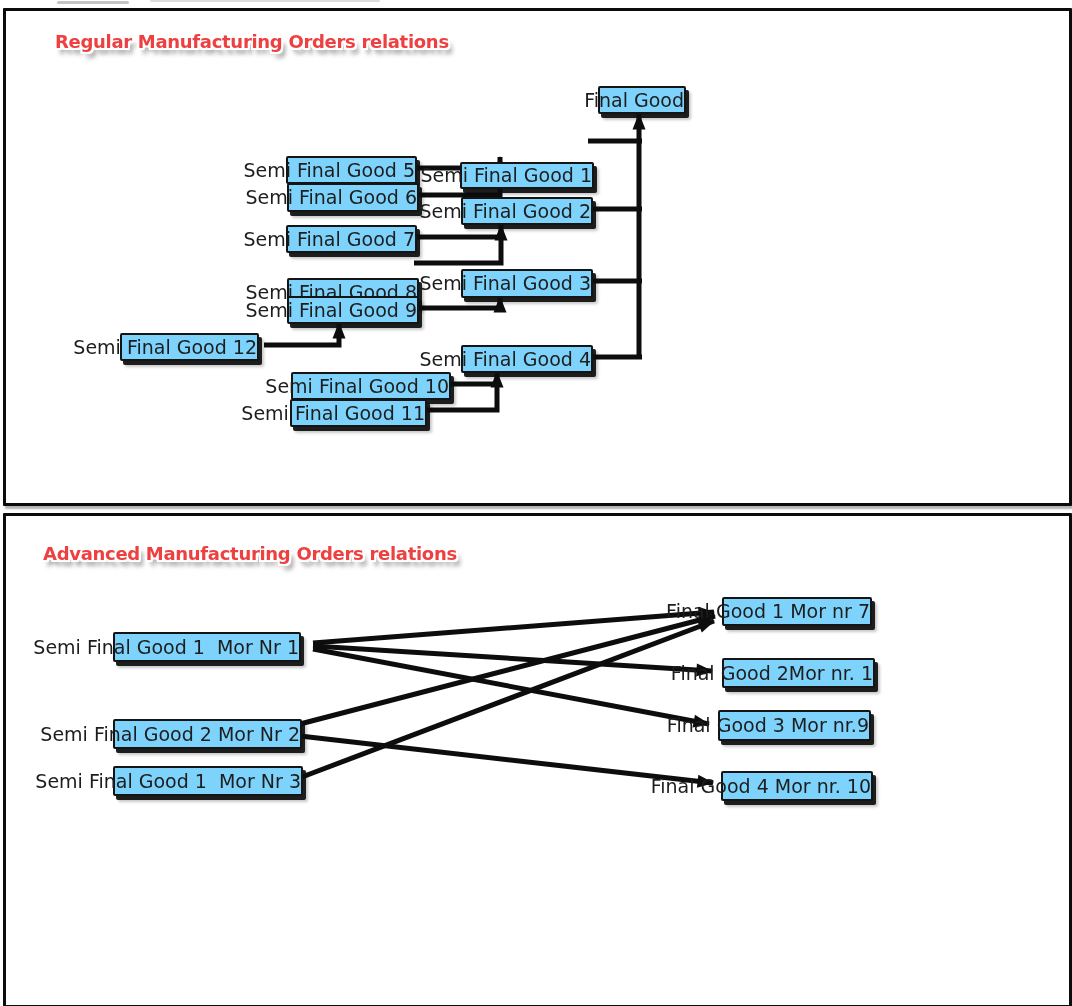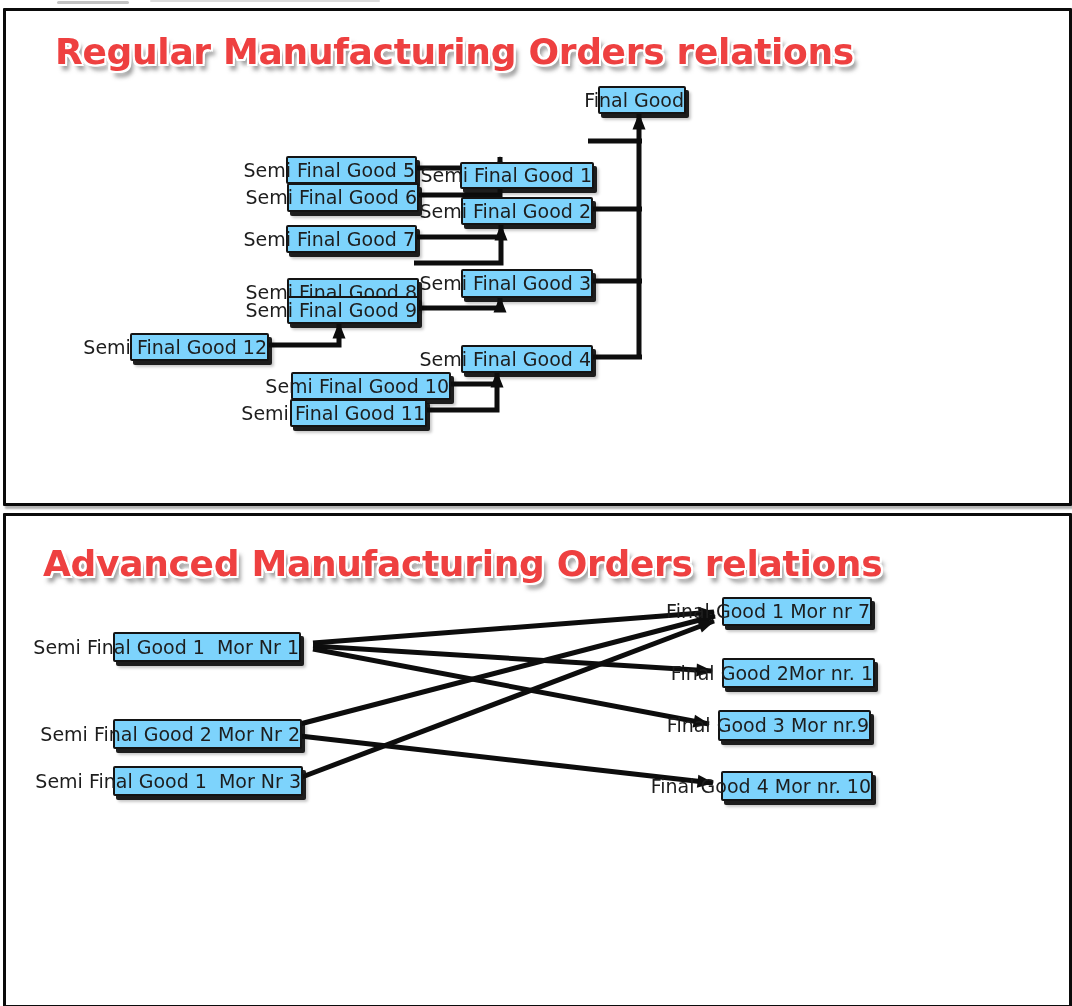--- a/index.html
+++ b/index.html
@@ -5,21 +5,21 @@
   html,body{margin:0;padding:0;background:#ffffff;}
   #stage{
     position:relative;width:1072px;height:1006px;background:#ffffff;
     font-family:"DejaVu Sans","Liberation Sans",sans-serif;overflow:hidden;
   }
   .panel{
     position:absolute;background:#ffffff;border:3px solid #0b0b0b;border-radius:1px;
     box-shadow:2px 3px 2px rgba(0,0,0,0.30);
   }
   .panel-title{
-    position:absolute;font-weight:bold;font-size:36px;letter-spacing:-0.3px;white-space:nowrap;
+    position:absolute;font-weight:bold;font-size:18px;letter-spacing:-0.3px;white-space:nowrap;
     text-shadow:
       -2px -2px 0 #fff, 2px -2px 0 #fff, -2px 2px 0 #fff, 2px 2px 0 #fff,
       -2px 0 0 #fff, 2px 0 0 #fff, 0 -2px 0 #fff, 0 2px 0 #fff,
       4px 6px 4px rgba(70,70,70,0.55);
   }
   .node{
     position:absolute;background:#7dd3fc;border:2.5px solid #141414;border-radius:2px;
     display:flex;align-items:center;justify-content:flex-end;
     font-size:19px;color:#1d1d1d;white-space:pre;line-height:1;
     box-shadow:3px 4px 0 rgba(14,14,14,0.92), 5px 6px 3px rgba(0,0,0,0.22);
@@ -73,21 +73,21 @@
     <div class="artifact" style="left: 150px; top: 0px; width: 230px; height: 2px; background: rgb(220, 220, 220);"></div>
     <div class="node" style="left: 598px; top: 86px; width: 84px; height: 24px;"><span>Final Good</span></div>
     <div class="node" style="left: 460px; top: 130px; width: 130px; height: 23px; margin-top: 32px;"><span>Semi Final Good 1</span></div>
     <div class="node" style="left: 286px; top: 156px; width: 127px; height: 24px;"><span>Semi Final Good 5</span></div>
     <div class="node" style="left: 287px; top: 183px; width: 128px; height: 25px;"><span>Semi Final Good 6</span></div>
     <div class="node" style="left: 461px; top: 197px; width: 128px; height: 24px;"><span>Semi Final Good 2</span></div>
     <div class="node" style="left: 286px; top: 225px; width: 127px; height: 24px;"><span>Semi Final Good 7</span></div>
     <div class="node" style="left: 287px; top: 240px; width: 128px; height: 25px; margin-top: 38px;"><span>Semi Final Good 8</span></div>
     <div class="node" style="left: 461px; top: 269px; width: 128px; height: 25px;"><span>Semi Final Good 3</span></div>
     <div class="node" style="left: 287px; top: 296px; width: 128px; height: 24px;"><span>Semi Final Good 9</span></div>
-    <div class="node" style="left: 130px; top: 333px; width: 135px; height: 24px;"><span>Semi Final Good 12</span></div>
+    <div class="node" style="left: 120px; top: 333px; width: 135px; height: 24px;"><span>Semi Final Good 12</span></div>
     <div class="node" style="left: 461px; top: 345px; width: 128px; height: 24px;"><span>Semi Final Good 4</span></div>
     <div class="node" style="left: 291px; top: 372px; width: 136px; height: 24px; padding-left: 20px;"><span>Semi Final Good 10</span></div>
     <div class="node" style="left: 290px; top: 399px; width: 133px; height: 24px;"><span>Semi Final Good 11</span></div>
     <div class="node" style="left: 113px; top: 632px; width: 184px; height: 26px;"><span>Semi Final Good 1  Mor Nr 1</span></div>
     <div class="node" style="left: 113px; top: 719px; width: 185px; height: 26px;"><span>Semi Final Good 2 Mor Nr 2</span></div>
     <div class="node" style="left: 113px; top: 766px; width: 186px; height: 26px;"><span>Semi Final Good 1  Mor Nr 3</span></div>
     <div class="node" style="left: 722px; top: 597px; width: 146px; height: 25px;"><span>Final Good 1 Mor nr 7</span></div>
     <div class="node" style="left: 722px; top: 658px; width: 149px; height: 26px;"><span>Final Good 2Mor nr. 1</span></div>
     <div class="node" style="left: 718px; top: 710px; width: 149px; height: 27px;"><span>Final Good 3 Mor nr.9</span></div>
     <div class="node" style="left: 721px; top: 771px; width: 148px; height: 26px;"><span>Final Good 4 Mor nr. 10</span></div>

